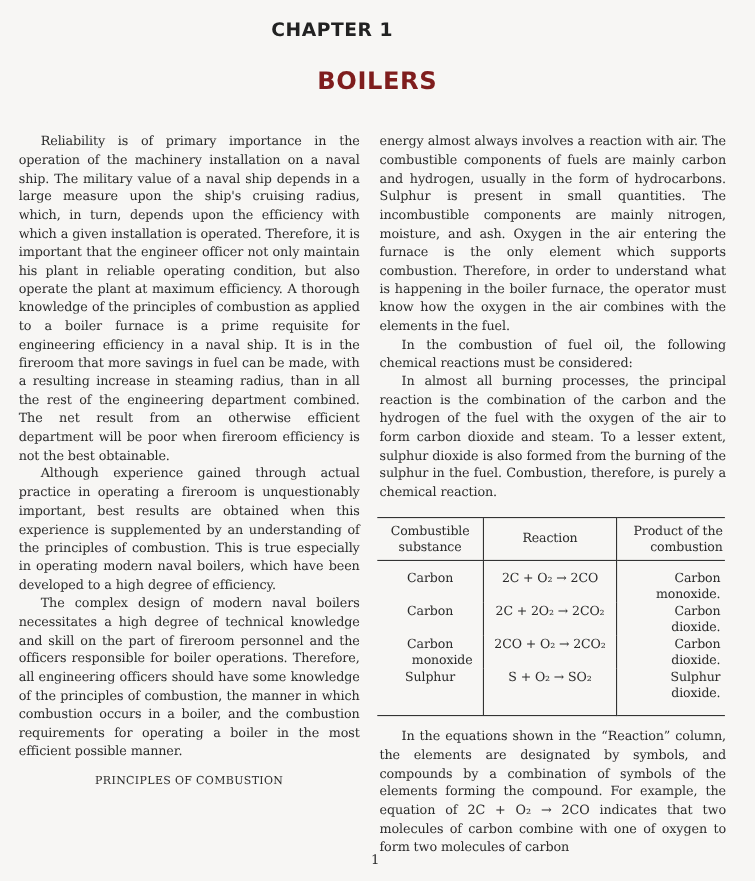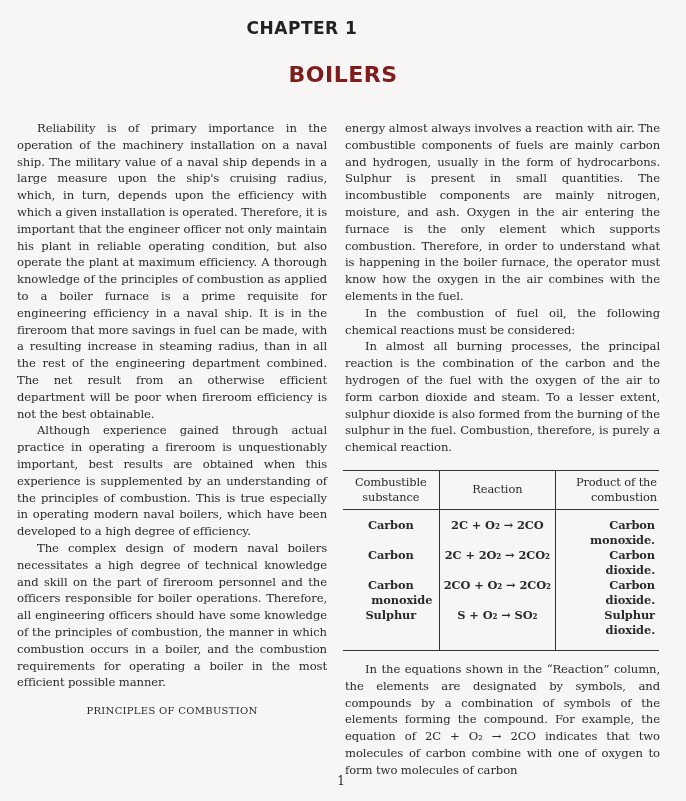--- a/index.html
+++ b/index.html
@@ -33,21 +33,21 @@
       font-size: 10px; letter-spacing: 0.3px;
     }
     table.reactions {
       width: 316px; border-collapse: collapse; margin: 14px 0 10px -2px;
       font-size: 11.4px; line-height: 15px;
     }
     table.reactions th {
       font-weight: normal; border-top: 1.5px solid #333; border-bottom: 1.5px solid #333;
       padding: 4px 2px; text-align: center; vertical-align: middle;
     }
-    table.reactions td { vertical-align: top; padding: 0 4px; font-weight: bold; }
+    table.reactions td { vertical-align: top; padding: 0 4px; }
     table.reactions .c1 { width: 88px; text-align: center; }
     table.reactions .c2 { width: 112px; border-left: 1.2px solid #333; border-right: 1.2px solid #333; text-align: center; }
     table.reactions .c3 { text-align: right; margin-left: 12px; }
     table.reactions tbody tr.last td { border-bottom: 1.5px solid #333; padding-bottom: 12px; }
     table.reactions tbody tr.first td { padding-top: 8px; }
     .ind { padding-left: 22px; display: inline-block; }
     .indr { padding-left: 30px; display: inline-block; }
     .page-num {
       position: absolute; top: 774px; left: 326px; width: 30px; text-align: center; font-size: 12px;
     }

